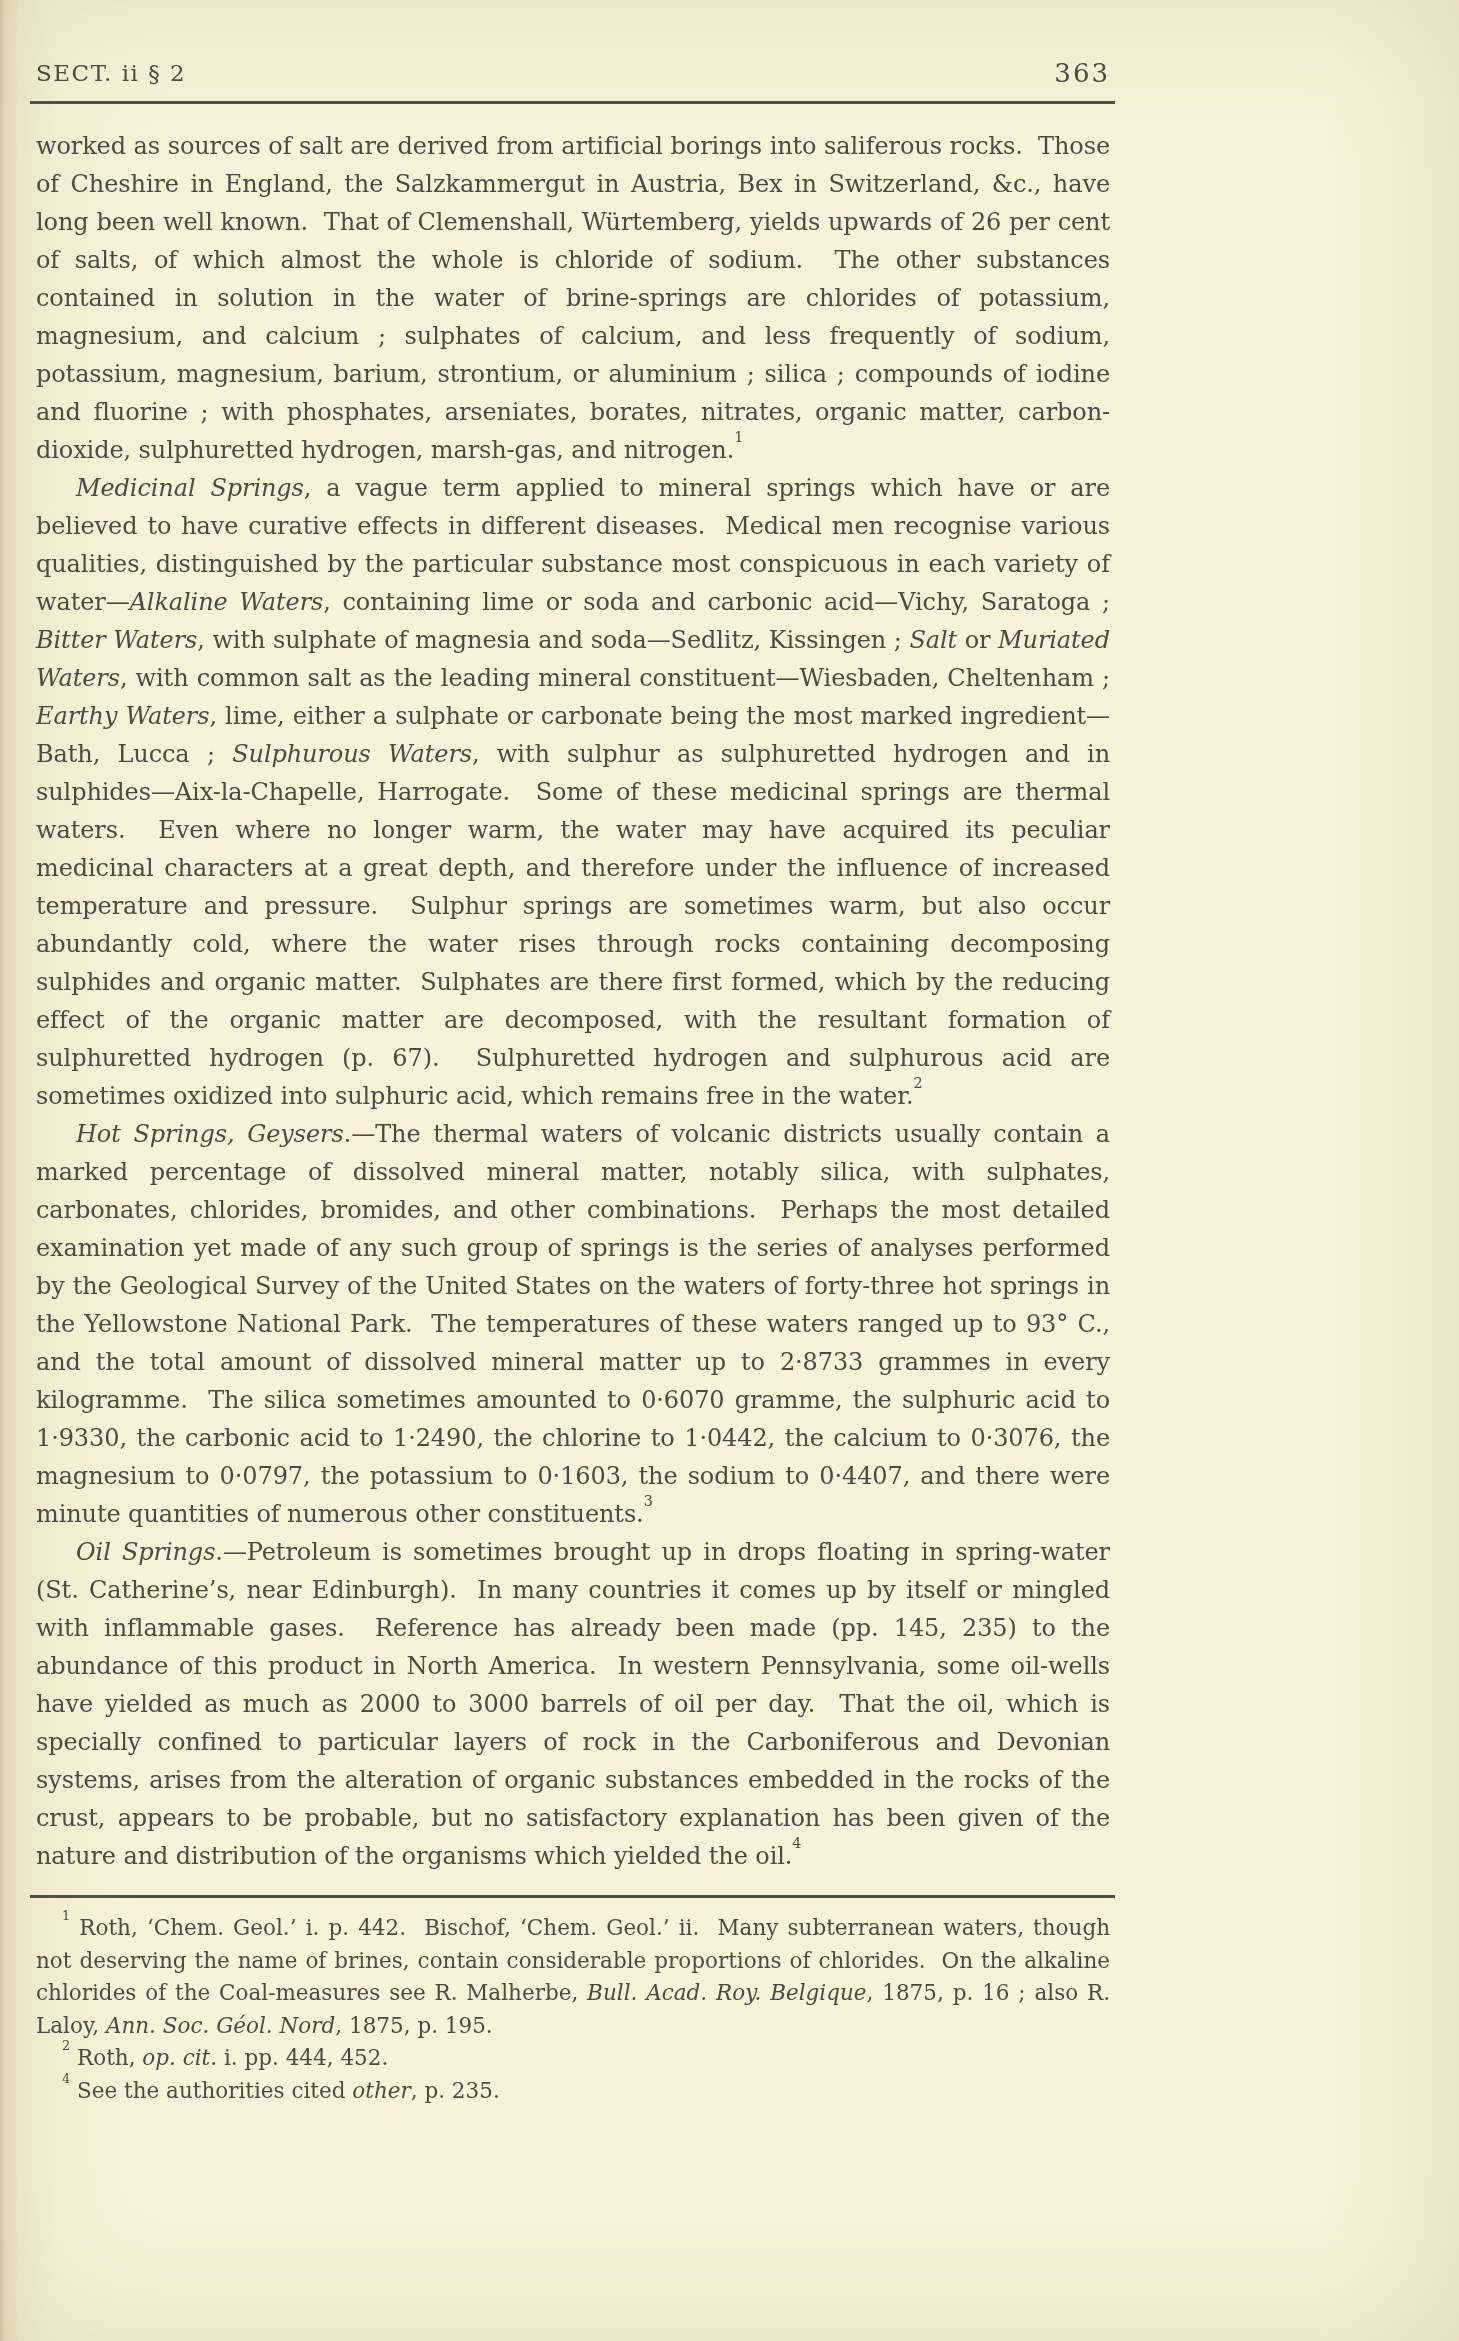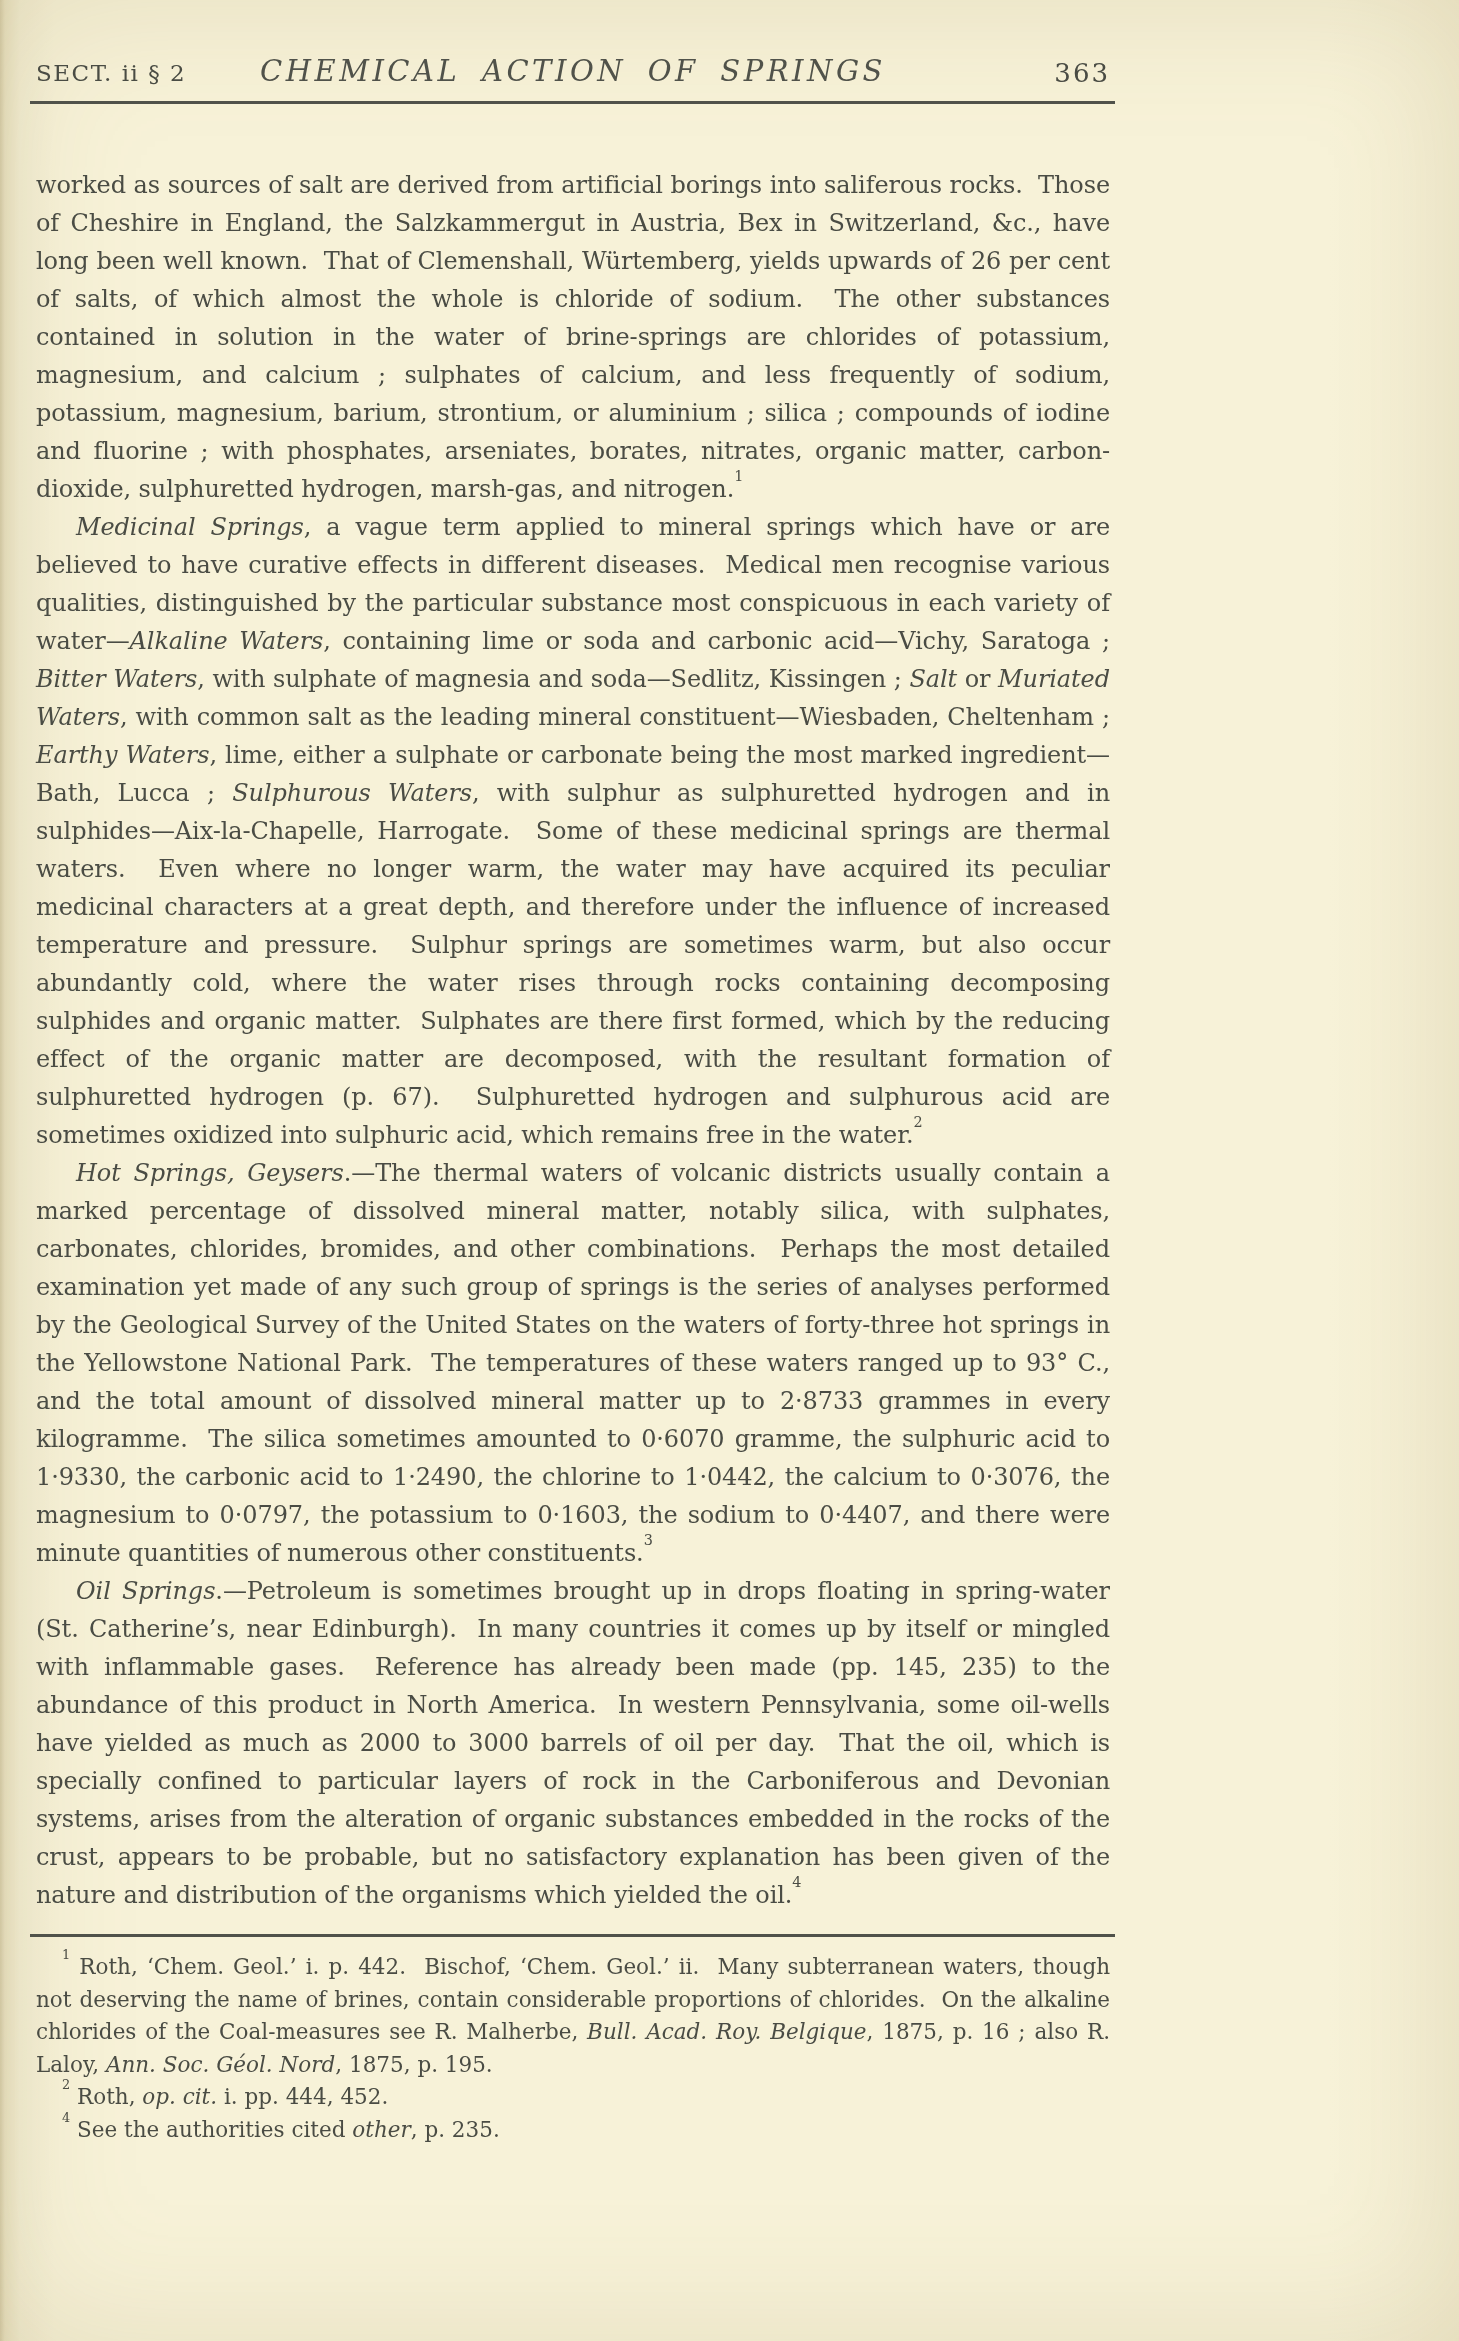--- a/index.html
+++ b/index.html
@@ -57,21 +57,20 @@
     top: 101px;
     left: 30px;
     width: 1085px;
     border-top: 3px solid #50524a;
   }
   .column {
     position: absolute;
     top: 127px;
     left: 36px;
     width: 1074px;
-    margin-top: 39px;
   }
   .body-text {
     text-align: justify;
     font-size: 24px;
     line-height: 38px;
     letter-spacing: -0.1px;
   }
   .para {
     margin: 0;
     text-indent: 40px;
@@ -101,21 +100,20 @@
     text-indent: 26px;
   }
 </style>
 </head>
 <body>
 
 <div class="page">
 
   <header class="page-header">
     <span class="section-label">SECT. ii § 2</span>
-    <span class="running-title">CHEMICAL ACTION OF SPRINGS</span>
     <span class="page-number">363</span>
   </header>
 
   <div class="header-rule"></div>
 
   <div class="column">
     <main class="body-text">
       <p class="para no-indent">worked as sources of salt are derived from artificial borings into saliferous rocks.&nbsp; Those of Cheshire in England, the Salzkammergut in Austria, Bex in Switzerland, &amp;c., have long been well known.&nbsp; That of Clemenshall, Würtemberg, yields upwards of 26 per cent of salts, of which almost the whole is chloride of sodium.&nbsp; The other substances contained in solution in the water of brine-springs are chlorides of potassium, magnesium, and calcium&nbsp;; sulphates of calcium, and less frequently of sodium, potassium, magnesium, barium, strontium, or aluminium&nbsp;; silica&nbsp;; compounds of iodine and fluorine&nbsp;; with phosphates, arseniates, borates, nitrates, organic matter, carbon-dioxide, sulphuretted hydrogen, marsh-gas, and nitrogen.<sup>1</sup></p>
       <p class="para"><i>Medicinal Springs</i>, a vague term applied to mineral springs which have or are believed to have curative effects in different diseases.&nbsp; Medical men recognise various qualities, distinguished by the particular substance most conspicuous in each variety of water—<i>Alkaline Waters</i>, containing lime or soda and carbonic acid—Vichy, Saratoga&nbsp;; <i>Bitter Waters</i>, with sulphate of magnesia and soda—Sedlitz, Kissingen&nbsp;; <i>Salt</i> or <i>Muriated Waters</i>, with common salt as the leading mineral constituent—Wiesbaden, Cheltenham&nbsp;; <i>Earthy Waters</i>, lime, either a sulphate or carbonate being the most marked ingredient—Bath, Lucca&nbsp;; <i>Sulphurous Waters</i>, with sulphur as sulphuretted hydrogen and in sulphides—Aix-la-Chapelle, Harrogate.&nbsp; Some of these medicinal springs are thermal waters.&nbsp; Even where no longer warm, the water may have acquired its peculiar medicinal characters at a great depth, and therefore under the influence of increased temperature and pressure.&nbsp; Sulphur springs are sometimes warm, but also occur abundantly cold, where the water rises through rocks containing decomposing sulphides and organic matter.&nbsp; Sulphates are there first formed, which by the reducing effect of the organic matter are decomposed, with the resultant formation of sulphuretted hydrogen (p. 67).&nbsp; Sulphuretted hydrogen and sulphurous acid are sometimes oxidized into sulphuric acid, which remains free in the water.<sup>2</sup></p>
       <p class="para"><i>Hot Springs, Geysers</i>.—The thermal waters of volcanic districts usually contain a marked percentage of dissolved mineral matter, notably silica, with sulphates, carbonates, chlorides, bromides, and other combinations.&nbsp; Perhaps the most detailed examination yet made of any such group of springs is the series of analyses performed by the Geological Survey of the United States on the waters of forty-three hot springs in the Yellowstone National Park.&nbsp; The temperatures of these waters ranged up to 93° C., and the total amount of dissolved mineral matter up to 2·8733 grammes in every kilogramme.&nbsp; The silica sometimes amounted to 0·6070 gramme, the sulphuric acid to 1·9330, the carbonic acid to 1·2490, the chlorine to 1·0442, the calcium to 0·3076, the magnesium to 0·0797, the potassium to 0·1603, the sodium to 0·4407, and there were minute quantities of numerous other constituents.<sup>3</sup></p>

